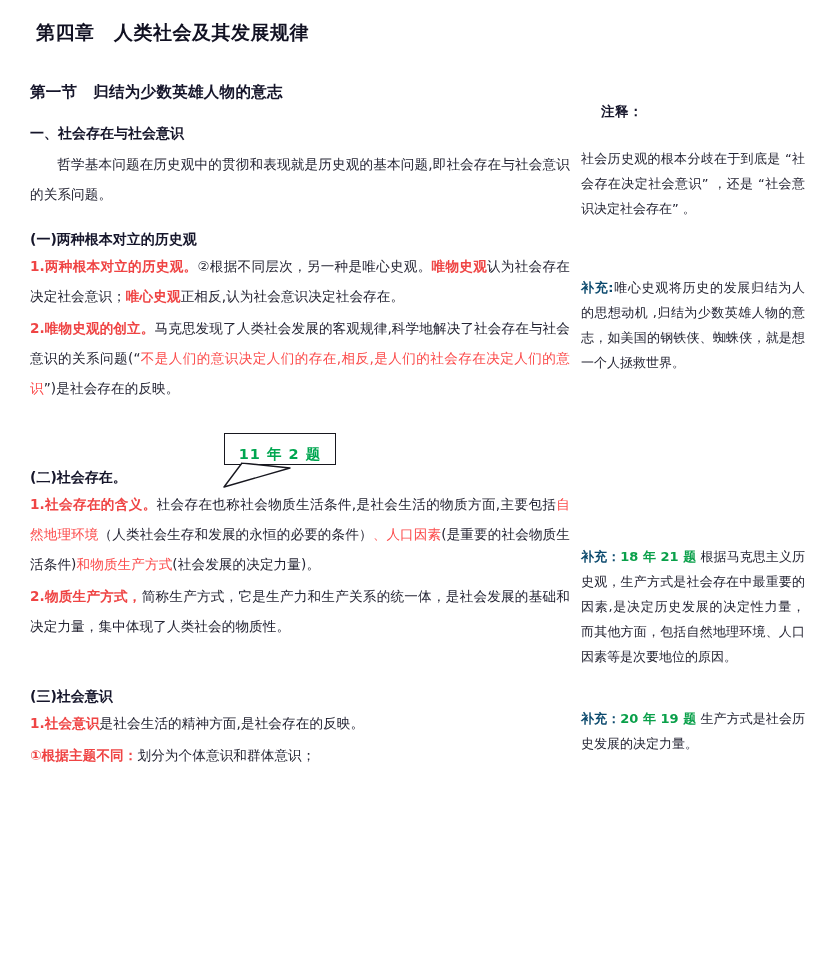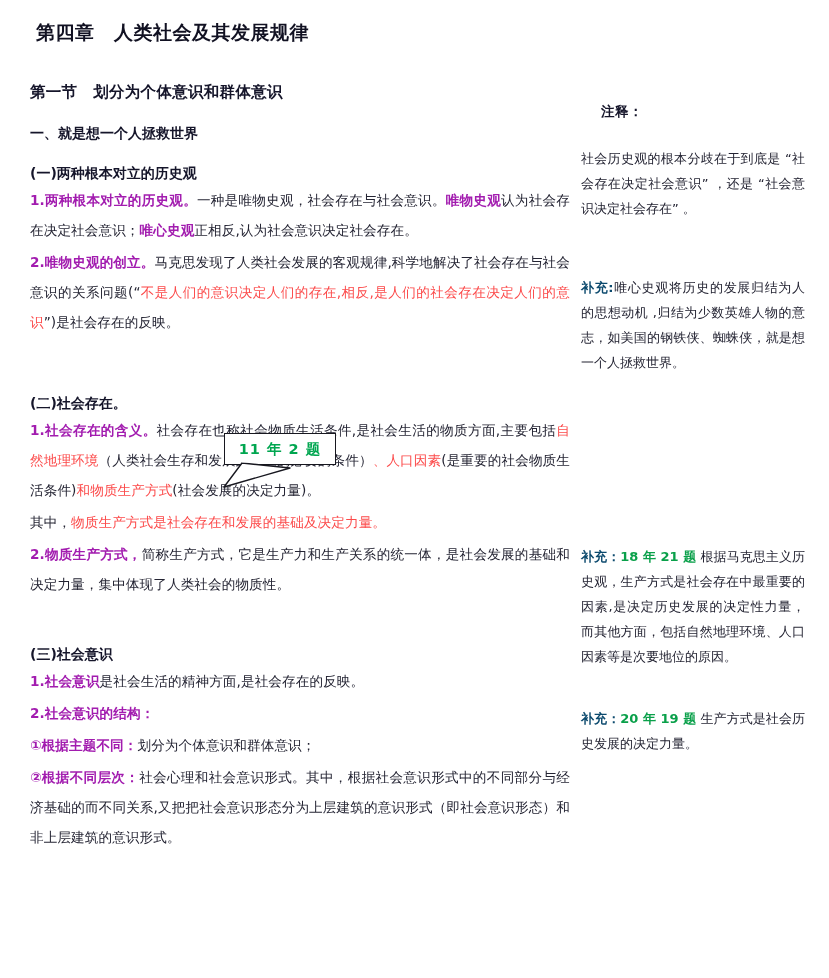--- a/index.html
+++ b/index.html
@@ -60,41 +60,41 @@
     line-height: 30px;
     margin: 6px 0 0 0;
     color: #242433;
     text-align: justify;
     text-justify: inter-character;
     letter-spacing: 0.1px;
   }
   p.body.indent { text-indent: 2em; }
   p.tight { margin-top: 2px; }
 
-  b.bk { font-weight: bold; color: #a21caf; }
+  b.bk { font-weight: bold; color: #ef4444; }
   span.rd { color: #fc4a4a; }
 
   
   #callout-wrap {
     position: absolute;
     left: 224px;
     top: 433px;
     width: 130px;
     height: 56px;
   }
   #callout-box {
     position: absolute;
     left: 0; top: 0;
     width: 112px;
     height: 32px;
     border: 1.6px solid #17171f;
     background: #ffffff;
     box-sizing: border-box;
     display: flex;
-    align-items: center;
+    align-items: flex-end;
     justify-content: center;
   }
   #callout-label {
     color: #00a650;
     font-weight: bold;
     font-size: 14.5px;
     letter-spacing: 1px;
   }
   #callout-tail {
     position: absolute;
@@ -138,68 +138,60 @@
 </style>
 </head>
 <body>
 
 <div id="page">
 
   <div id="main-column">
 
     <h1 class="chapter-title">第四章　人类社会及其发展规律</h1>
 
-    <h2 class="section-title">第一节　划分为个体意识和群体意识</h2>
-
-    <h3 class="subsection-title">一、就是想一个人拯救世界</h3>
-
+    <h2 class="section-title">第一节　归结为少数英雄人物的意志</h2>
+
+    <h3 class="subsection-title">一、社会存在与社会意识</h3>
+
+    <p class="body indent">哲学基本问题在历史观中的贯彻和表现就是历史观的基本问题,即社会存在与社会意识的关系问题。</p>
 
     <h3 class="subsection-title">(一)两种根本对立的历史观</h3>
 
     <p class="body tight">
-      <b class="bk">1.两种根本对立的历史观。</b><span>一种是唯物史观，社会存在与社会意识。</span><b class="bk">唯物史观</b><span>认为社会存在决定社会意识；</span><b class="bk">唯心史观</b><span>正相反,认为社会意识决定社会存在。</span>
+      <b class="bk">1.两种根本对立的历史观。</b><span>②根据不同层次，另一种是唯心史观。</span><b class="bk">唯物史观</b><span>认为社会存在决定社会意识；</span><b class="bk">唯心史观</b><span>正相反,认为社会意识决定社会存在。</span>
     </p>
 
     <p class="body tight">
       <b class="bk">2.唯物史观的创立。</b><span>马克思发现了人类社会发展的客观规律,科学地解决了社会存在与社会意识的关系问题(“</span><span class="rd">不是人们的意识决定人们的存在,相反,是人们的社会存在决定人们的意识</span><span>”)是社会存在的反映。</span>
     </p>
 
     <div style="height:56px"></div>
 
-    <h3 class="subsection-title" style="margin-top:2px">(二)社会存在。</h3>
+    <h3 class="subsection-title" style="margin-top:10px">(二)社会存在。</h3>
 
     <p class="body tight">
       <b class="bk">1.社会存在的含义。</b><span>社会存在也称社会物质生活条件,是社会生活的物质方面,主要包括</span><span class="rd">自然地理环境</span><span>（人类社会生存和发展的永恒的必要的条件）</span><span class="rd">、人口因素</span><span>(是重要的社会物质生活条件)</span><span class="rd">和物质生产方式</span><span>(社会发展的决定力量)。</span>
     </p>
 
-    <p class="body tight">
-      <span>其中，</span><span class="rd">物质生产方式是社会存在和发展的基础及决定力量。</span>
-    </p>
 
     <p class="body tight">
       <b class="bk">2.物质生产方式，</b><span>简称生产方式，它是生产力和生产关系的统一体，是社会发展的基础和决定力量，集中体现了人类社会的物质性。</span>
     </p>
 
     <h3 class="subsection-title" style="margin-top:47px">(三)社会意识</h3>
 
     <p class="body tight">
       <b class="bk">1.社会意识</b><span>是社会生活的精神方面,是社会存在的反映。</span>
     </p>
 
-    <p class="body tight">
-      <b class="bk">2.社会意识的结构：</b>
-    </p>
 
     <p class="body tight">
       <b class="bk">①根据主题不同：</b><span>划分为个体意识和群体意识；</span>
     </p>
 
-    <p class="body tight">
-      <b class="bk">②根据不同层次：</b><span>社会心理和社会意识形式。其中，根据社会意识形式中的不同部分与经济基础的而不同关系,又把把社会意识形态分为上层建筑的意识形式（即社会意识形态）和非上层建筑的意识形式。</span>
-    </p>
   </div>
 
   <div id="callout-wrap">
     <div id="callout-box">
       <span id="callout-label">11 年 2 题</span>
     </div>
     <svg id="callout-tail" viewBox="0 0 80 28">
       <polygon points="30,2 78,7 12,26" fill="#ffffff" stroke="#17171f" stroke-width="1.4" stroke-linejoin="round"></polygon>
       <line x1="30" y1="0" x2="78" y2="0" stroke="#ffffff" stroke-width="3"></line>
     </svg>

